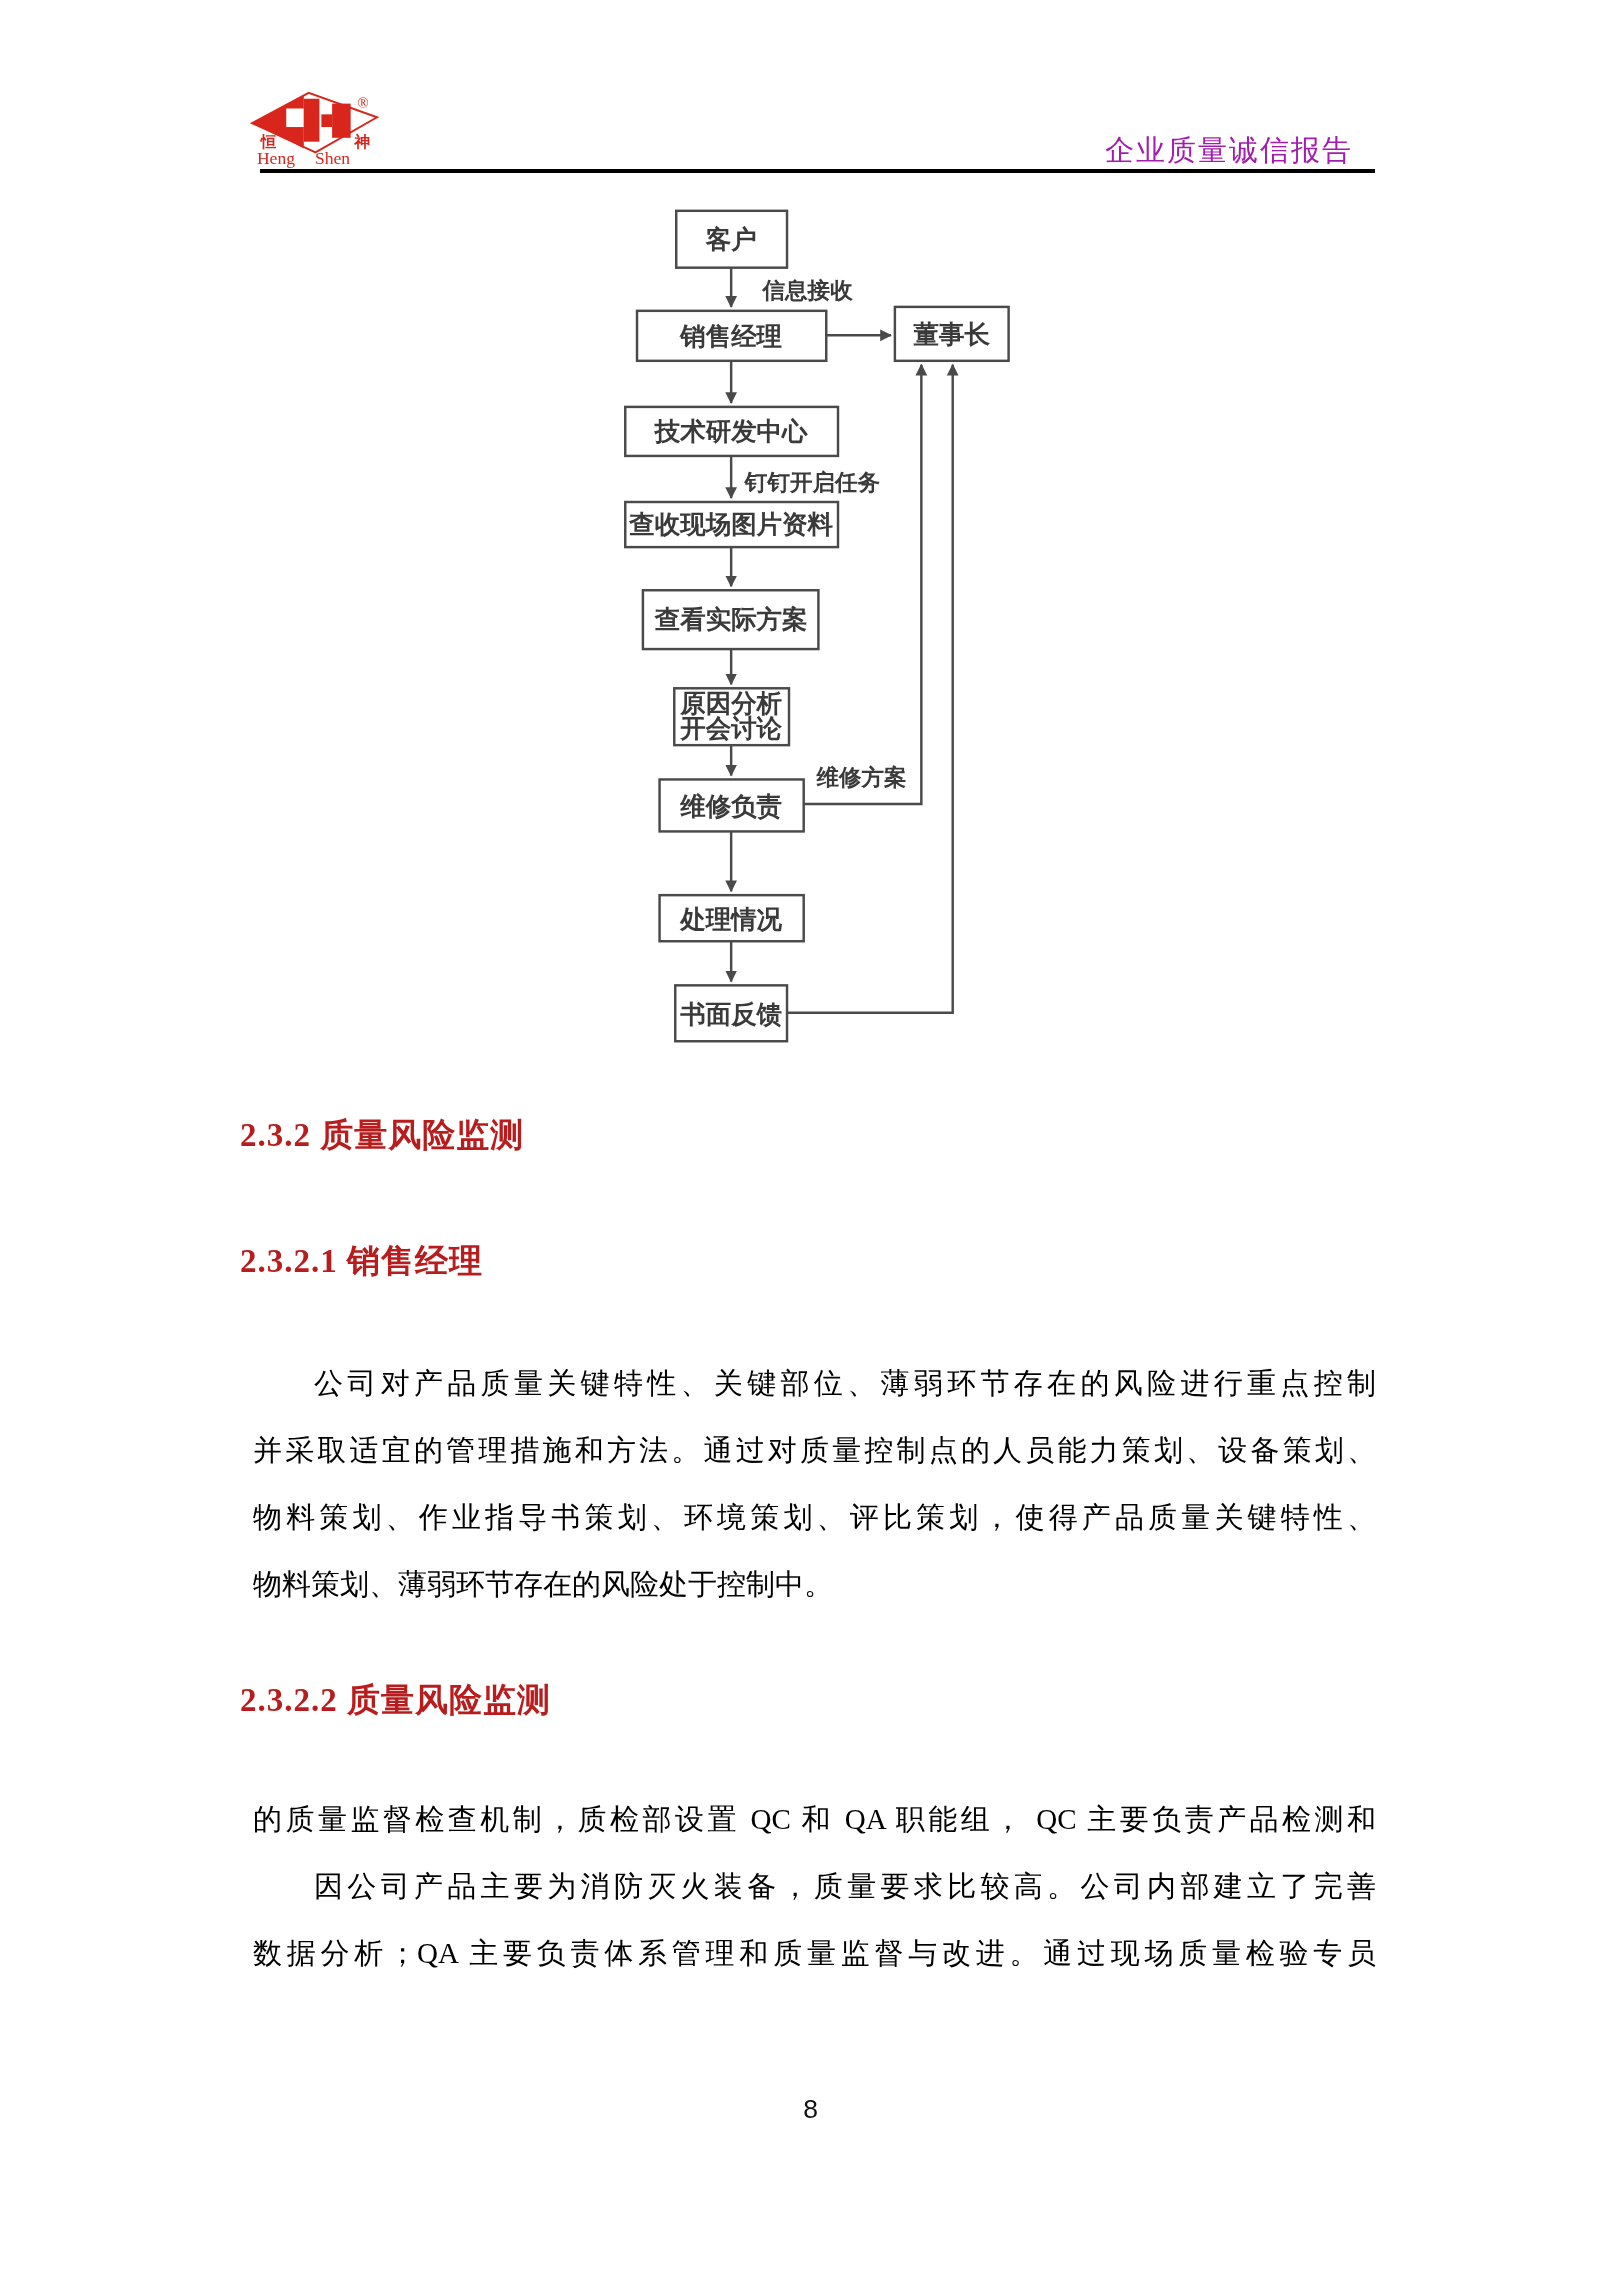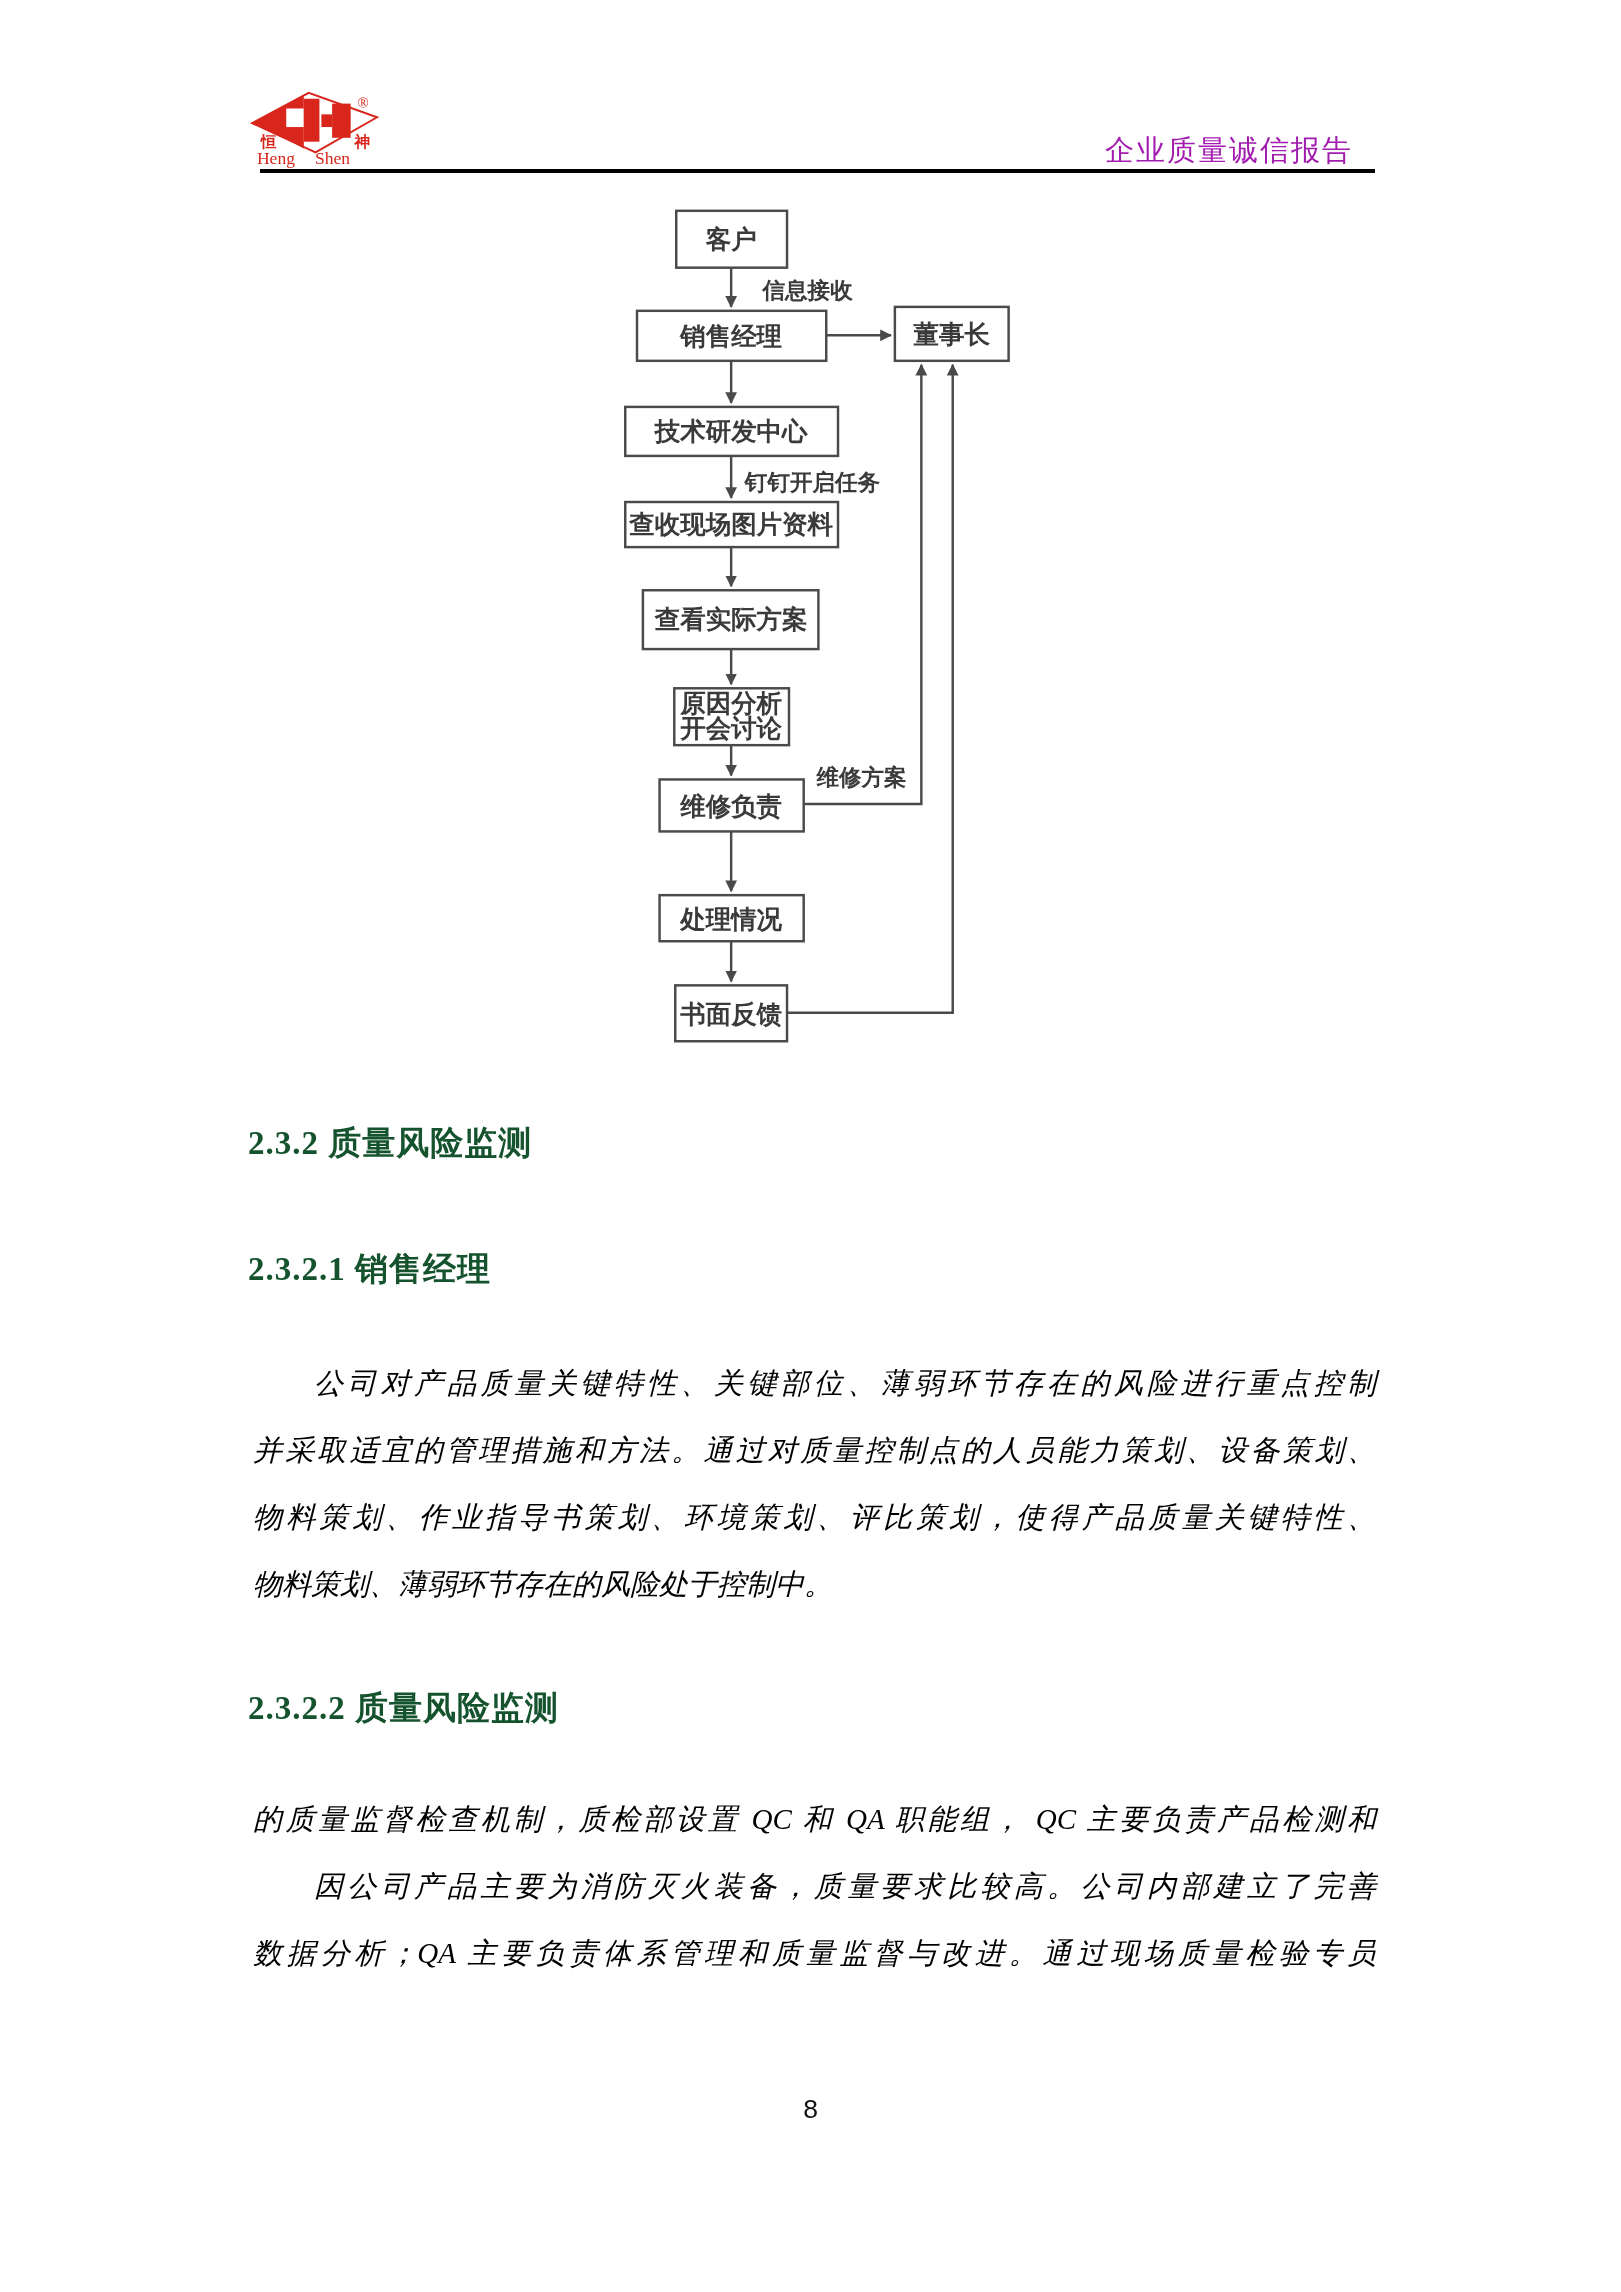--- a/index.html
+++ b/index.html
@@ -26,29 +26,28 @@
   .flow-svg text{
     font-family:"Liberation Sans", sans-serif;
     font-weight:700;fill:#3a3a3a;
   }
   .flow-box{fill:#ffffff;stroke:#4a4a4a;stroke-width:2.5;}
   .flow-line{stroke:#4a4a4a;stroke-width:2.5;fill:none;}
   .node-label{font-size:26px;text-anchor:middle;}
   .edge-label{font-size:23px;text-anchor:start;}
   
   .h{
-    position:absolute;left:240px;margin:8px;
-    font-size:33px;font-weight:700;color:#14532d;
+    position:absolute;left:240px;margin:0;
+    font-size:33px;font-weight:700;color:#b91c1c;
     font-family:"Liberation Serif", serif;white-space:nowrap;letter-spacing:1px;
   }
   .para{position:absolute;left:253px;width:1123px;}
   .bodyline{
     height:67px;line-height:67px;font-size:29px;color:#000;
     text-align:justify;
-    font-style:italic;
   }
   .jl{text-align-last:justify;}
   .ll{text-align-last:left;}
   .indent{padding-left:61px;}
   .footer-page{
     position:absolute;left:0;top:2094px;width:1621px;
     text-align:center;font-size:26.5px;color:#111;
     font-family:"Liberation Sans", sans-serif;
   }
 </style>

